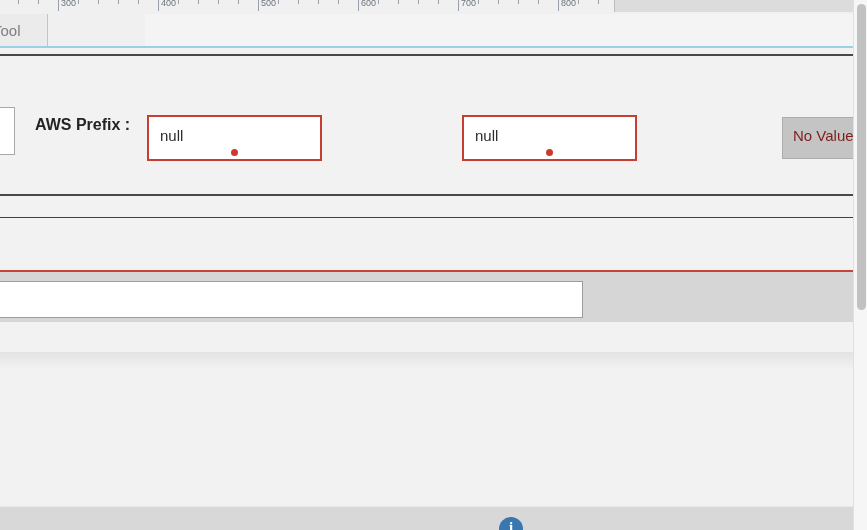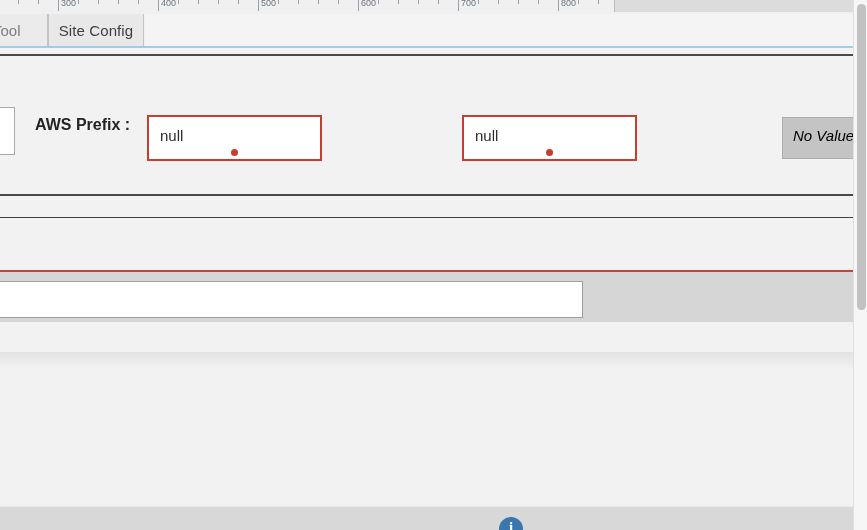--- a/index.html
+++ b/index.html
@@ -192,24 +192,23 @@
     position: absolute;
     box-sizing: border-box;
     background: #c4c4c4;
     border: 1px solid #adadad;
   }
   .input-disabled .val {
     position: absolute;
     left: 10px;
     top: 9px;
     font-size: 15px;
-    color: #000000;
+    color: #7f1d1d;
     line-height: 18px;
     white-space: nowrap;
-    font-style: italic;
   }
 
   
   .grey-band {
     position: absolute;
     left: 0;
     top: 272px;
     width: 853px;
     height: 50px;
     background: #d6d6d6;
@@ -347,23 +346,20 @@
         <div class="tick-label" style="left: 561px;">800</div>
       </div>
     <div class="ruler-right-cap"></div>
   </div>
 
   <div class="tabbar">
     <div class="tabbar-rest"></div>
     <div class="tab inactive">
       <span>y Tool</span>
     </div>
-    <div class="tab active">
-      <span>Site Config</span>
-    </div>
   </div>
 
   <div class="rule-dark" style="top:54px;"></div>
 
   <div class="panel" style="top:56px; height:138px;">
 
     <div class="input-plain" style="left:-4px; top:51px; width:19px; height:48px;"></div>
 
     <div class="field-label" style="left:35px; top:60px;">AWS Prefix :</div>
     <div class="input-red" style="left:147px; top:59px; width:175px; height:46px;">

